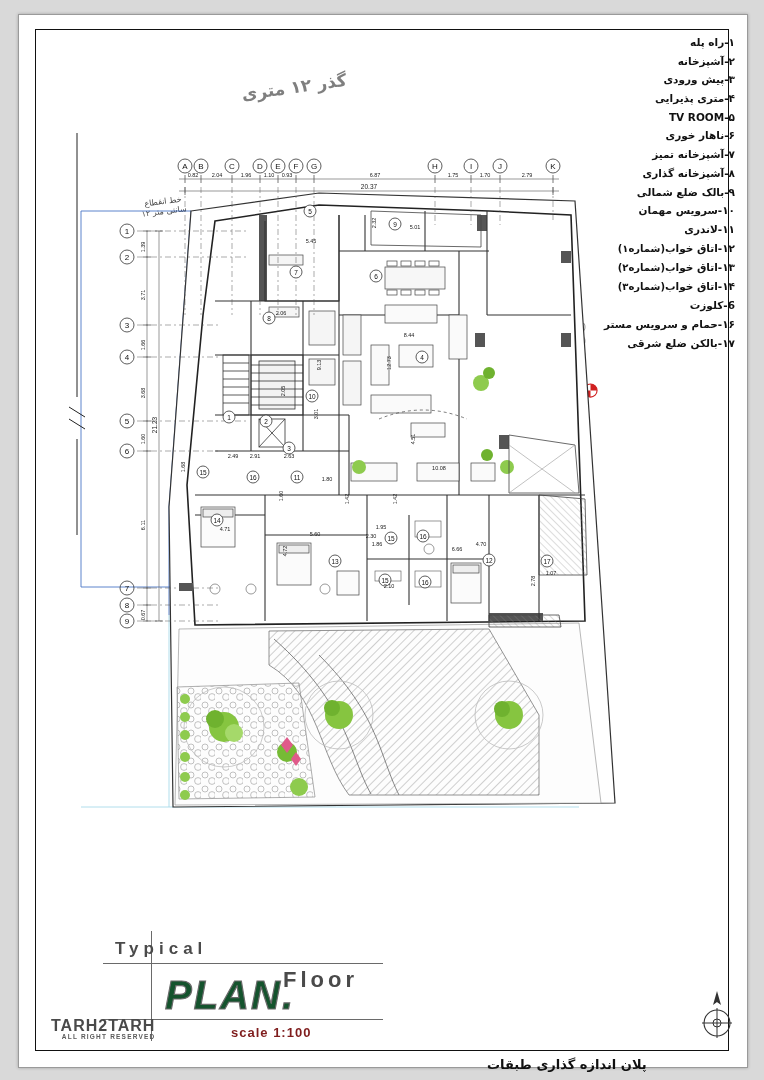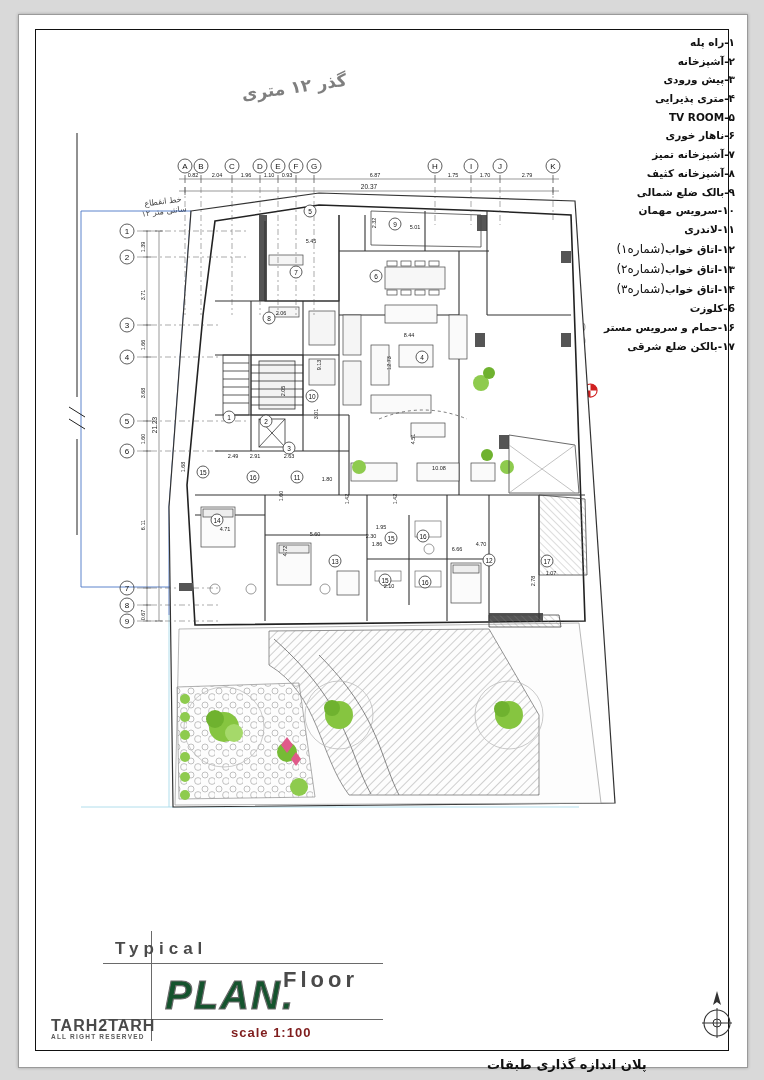--- a/index.html
+++ b/index.html
@@ -6,21 +6,21 @@
   body{width:764px;height:1080px;overflow:hidden;font-family:"Liberation Sans",sans-serif;}
 
   #sheet{position:relative;width:764px;height:1080px;background:#d9d9d9;box-sizing:border-box;}
   #paper{position:absolute;left:18px;top:14px;width:728px;height:1052px;background:#ffffff;border:1px solid #9a9a9a;box-shadow:0 0 3px rgba(0,0,0,.25);}
   #frame{position:absolute;left:16px;top:14px;width:694px;height:1022px;border:1px solid #111;box-sizing:border-box;}
 
   
   #legend{position:absolute;right:12px;top:22px;width:190px;direction:rtl;text-align:right;
           font-family:"DejaVu Sans",sans-serif;font-size:10.5px;color:#111;line-height:1.0;}
   #legend .li{margin-bottom:8.2px;white-space:nowrap;font-weight:bold;}
-  #legend .li .sub{font-size:12px;font-weight:normal;}
+  #legend .li .sub{font-size:10px;font-weight:bold;}
 
   
   .street-top{position:absolute;left:170px;top:62px;width:210px;text-align:center;
       font-family:"DejaVu Sans",sans-serif;font-size:17px;color:#555;font-weight:bold;
       transform:rotate(-8deg);opacity:.75;}
   .street-right{position:absolute;left:548px;top:400px;width:170px;
       font-family:"DejaVu Sans",sans-serif;font-size:14px;color:#6d6d6d;font-weight:bold;
       transform:rotate(78deg);transform-origin:left top;opacity:.8;white-space:nowrap;}
   .cut-label{position:absolute;left:122px;top:182px;font-family:"DejaVu Sans",sans-serif;
       font-size:8px;color:#444;line-height:1.25;text-align:center;transform:rotate(-7deg);}
@@ -41,21 +41,21 @@
 
   
   #title-typical{position:absolute;left:96px;top:924px;font-size:17px;letter-spacing:5px;color:#4a4a4a;font-weight:bold;}
   #title-floor{position:absolute;left:264px;top:952px;font-size:22px;letter-spacing:4px;color:#4a4a4a;font-weight:bold;}
   #title-plan{position:absolute;left:146px;top:958px;font-size:40px;font-style:italic;font-weight:bold;
      color:#14532d;-webkit-text-stroke:1.2px #6a6a6a;letter-spacing:2px;}
   #title-scale{position:absolute;left:212px;top:1010px;font-size:13px;font-weight:bold;color:#7f1d1d;letter-spacing:1px;}
   #tb-line1{position:absolute;left:84px;top:948px;width:280px;height:1px;background:#6a6a6a;}
   #tb-line2{position:absolute;left:84px;top:1004px;width:280px;height:1px;background:#6a6a6a;}
   #tb-vline{position:absolute;left:132px;top:916px;width:1px;height:110px;background:#6a6a6a;}
-  #logo{position:absolute;left:32px;top:1002px;font-size:16px;font-weight:bold;color:#4a4a4a;letter-spacing:1px;}
+  #logo{position:absolute;left:32px;top:1002px;font-size:16px;font-weight:bold;color:#4a4a4a;letter-spacing:1px;text-align:right;}
   #logo small{display:block;font-size:6.5px;letter-spacing:1.2px;color:#5a5a5a;margin-top:-2px;}
   #caption-fa{position:absolute;left:468px;top:1006px;direction:rtl;font-family:"DejaVu Sans",sans-serif;
       font-size:13px;color:#111;font-weight:bold;margin-top:36px;}
   #northrose{position:absolute;left:676px;top:976px;width:44px;height:52px;}
 </style>
 </head>
 <body>
 
 <div id="sheet">
   <div id="paper">
@@ -497,21 +497,21 @@
     </svg>
 
     <div id="legend">
       <div class="li"><span>۱</span>-<span>راه پله</span></div>
       <div class="li"><span>۲</span>-<span>آشپزخانه</span></div>
       <div class="li"><span>۳</span>-<span>پیش ورودی</span></div>
       <div class="li"><span>۴</span>-<span>متری پذیرایی</span></div>
       <div class="li"><span>۵</span>-<span>TV ROOM</span></div>
       <div class="li"><span>۶</span>-<span>ناهار خوری</span></div>
       <div class="li"><span>۷</span>-<span>آشپزخانه تمیز</span></div>
-      <div class="li"><span>۸</span>-<span>آشپزخانه کثیف</span></div>
+      <div class="li"><span>۸</span>-<span>آشپزخانه گذاری</span></div>
       <div class="li"><span>۹</span>-<span>بالک ضلع شمالی</span></div>
       <div class="li"><span>۱۰</span>-<span>سرویس مهمان</span></div>
       <div class="li"><span>۱۱</span>-<span>لاندری</span></div>
       <div class="li"><span>۱۲</span>-<span>اتاق خواب</span><span class="sub">(شماره۱)</span></div>
       <div class="li"><span>۱۳</span>-<span>اتاق خواب</span><span class="sub">(شماره۲)</span></div>
       <div class="li"><span>۱۴</span>-<span>اتاق خواب</span><span class="sub">(شماره۳)</span></div>
       <div class="li"><span>6</span>-<span>کلوزت</span></div>
       <div class="li"><span>۱۶</span>-<span>حمام و سرویس مستر</span></div>
       <div class="li"><span>۱۷</span>-<span>بالکن ضلع شرقی</span></div>
     </div>

